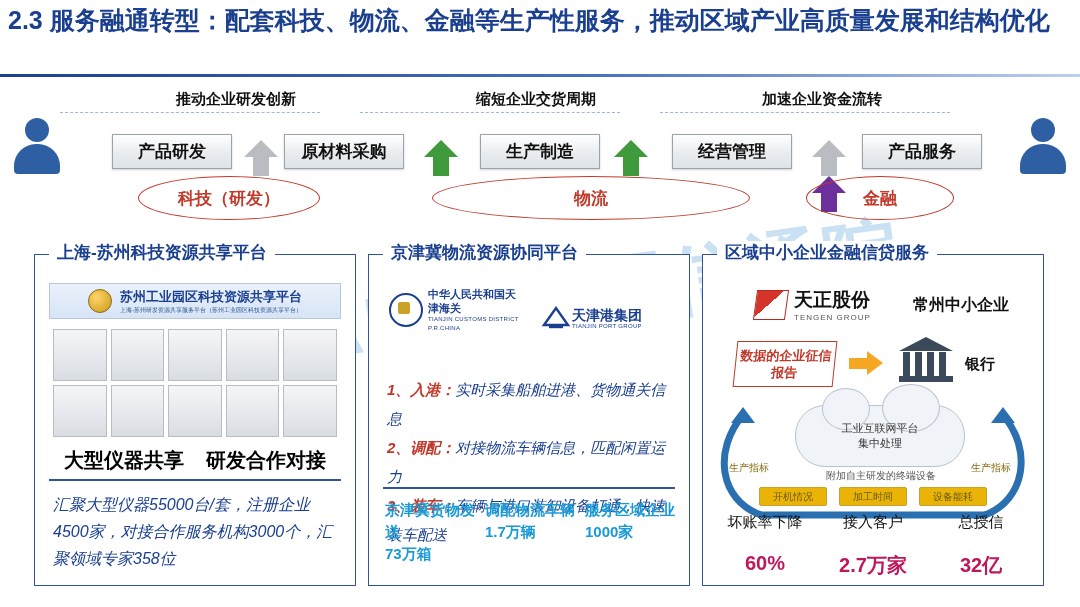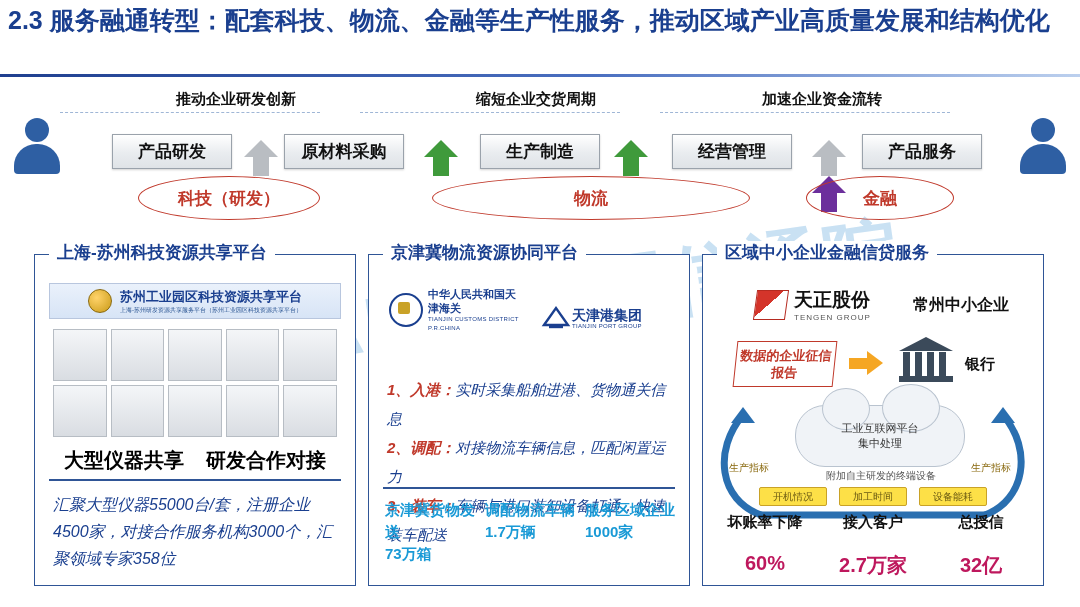--- a/index.html
+++ b/index.html
@@ -392,21 +392,21 @@
     left: 78px; top: 214px;
     width: 200px;
     text-align: center;
     color: #555;
     font-size: 10px;
   }
   .mini-pill {
     position: absolute;
     height: 17px;
     border: 1px solid #c9a227;
-    background: #fde047;
+    background: #eab308;
     color: #6b5a12;
     font-size: 10px;
     display: flex; align-items: center; justify-content: center;
     border-radius: 2px;
   }
   .idx-label {
     position: absolute;
     color: #8a6a10;
     font-size: 10px;
     white-space: nowrap;
@@ -414,21 +414,21 @@
   .stat-bottom {
     position: absolute;
     left: 12px;
     top: 258px;
     width: 316px;
     display: flex;
     justify-content: space-between;
     text-align: center;
   }
   .stat-bottom .cell { width: 100px; }
-  .stat-bottom .lab { color: #111; font-size: 15px; font-weight: bold; }
+  .stat-bottom .lab { color: #111; font-size: 15px; font-weight: normal; }
   .stat-bottom .val { color: #be185d; font-size: 20px; font-weight: bold; margin-top: 20px; }
   .dashed-link {
     position: absolute;
     border-top: 1.6px dashed #9fb6d6;
   }
 </style>
 </head>
 <body>
 
 <div class="slide">

